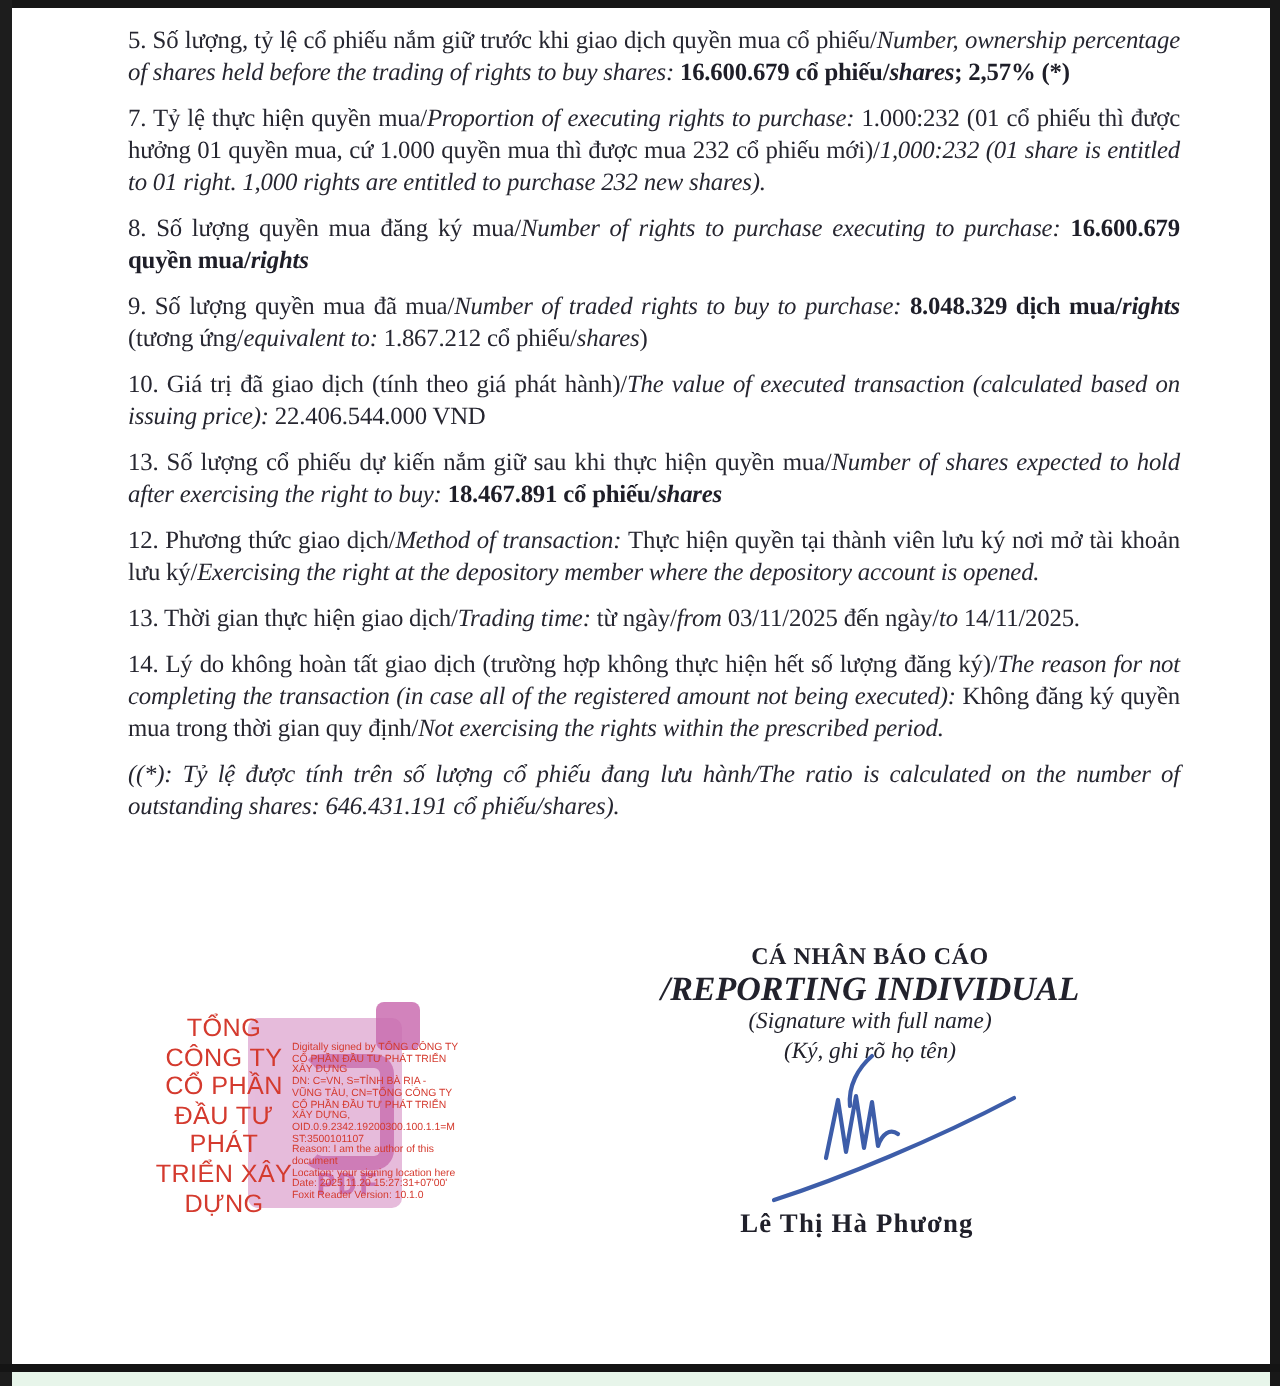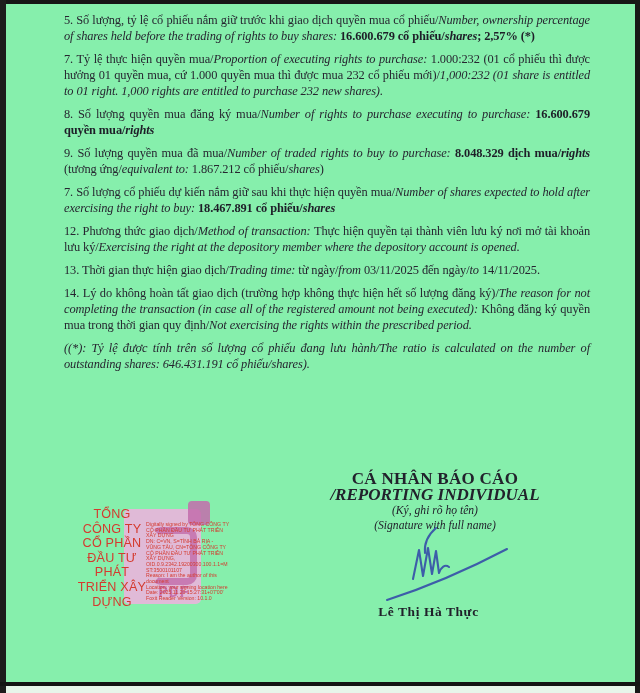--- a/index.html
+++ b/index.html
@@ -3,21 +3,21 @@
 <meta charset="utf-8">
 <style>
   html,body { margin:0; padding:0; }
   body {
     width:640px; height:693px; overflow:hidden; position:relative;
     background:#1b1b1b;
     font-family:"Liberation Serif", serif;
   }
   .page {
     position:absolute; left:6px; top:4px; width:629px; height:678px;
-    background:#86efac;
+    background:#ffffff;
   }
   .border-top    { position:absolute; left:0; top:0; width:640px; height:4px; background:#161616; }
   .border-left   { position:absolute; left:0; top:0; width:6px; height:693px; background:#1d1d1d; }
   .border-right  { position:absolute; right:0; top:0; width:5px; height:693px; background:#181818; }
   .border-bottom { position:absolute; left:0; top:682px; width:640px; height:4px; background:#141414; }
   .bottom-strip  { position:absolute; left:6px; top:686px; width:629px; height:7px; background:#e7f5ea; }
 
   
   .content {
     position:absolute; left:58px; top:8px; width:526px;
@@ -28,21 +28,21 @@
   .content p.fn { margin-top:4px; }
   .i  { font-style:italic; }
   .b  { font-weight:bold; color:#1e1e28; }
   .bi { font-weight:bold; font-style:italic; color:#1e1e28; }
 
   
   .sig-block {
     position:absolute; left:299px; top:466px; width:260px;
     text-align:center; color:#22222c;
   }
-  .sig-title-vi { font-weight:bold; font-size:17px; line-height:17px; letter-spacing:0.3px; }
+  .sig-title-vi { font-weight:bold; font-size:12px; line-height:17px; letter-spacing:0.3px; }
   .sig-title-en { font-weight:bold; font-style:italic; font-size:17px; line-height:16px;text-align:center; }
   .sig-note { font-style:italic; font-size:11.6px; line-height:15px; }
 
   .sig-ink { position:absolute; left:363px; top:517px; width:152px; height:86px; }
   .sig-ink path { fill:none; stroke-width:2.1; stroke-linecap:round; stroke-linejoin:round; }
 
   .signer-name {
     position:absolute; left:330px; top:600px; width:185px;
     text-align:center; font-weight:bold; font-size:13.4px;
     letter-spacing:0.6px; color:#20202a;
@@ -84,41 +84,42 @@
 </head>
 <body>
 
 <div class="page">
 
   <div class="content" id="items">
       <p><span>5. Số lượng, tỷ lệ cổ phiếu nắm giữ trước khi giao dịch quyền mua cổ phiếu/</span><span class="i">Number, ownership percentage of shares held before the trading of rights to buy shares: </span><span class="b">16.600.679 cổ phiếu/</span><span class="bi">shares</span><span class="b">; 2,57% (*)</span></p>
       <p><span>7. Tỷ lệ thực hiện quyền mua/</span><span class="i">Proportion of executing rights to purchase: </span><span>1.000:232 (01 cổ phiếu thì được hưởng 01 quyền mua, cứ 1.000 quyền mua thì được mua 232 cổ phiếu mới)/</span><span class="i">1,000:232 (01 share is entitled to 01 right. 1,000 rights are entitled to purchase 232 new shares).</span></p>
       <p><span>8. Số lượng quyền mua đăng ký mua/</span><span class="i">Number of rights to purchase executing to purchase: </span><span class="b">16.600.679 quyền mua/</span><span class="bi">rights</span></p>
       <p><span>9. Số lượng quyền mua đã mua/</span><span class="i">Number of traded rights to buy to purchase: </span><span class="b">8.048.329 dịch mua/</span><span class="bi">rights</span><span> (tương ứng/</span><span class="i">equivalent to: </span><span>1.867.212 cổ phiếu/</span><span class="i">shares</span><span>)</span></p>
-      <p><span>7. Số lượng cổ phiếu dự kiến nắm giữ sau khi thực hiện quyền mua/</span><span class="i">Number of shares expected to hold after exercising the right to buy: </span><span class="b">18.467.891 cổ phiếu/</span><span class="bi">shares</span></p>
+      <p><span>10. Giá trị đã giao dịch (tính theo giá phát hành)/</span><span class="i">The value of executed transaction (calculated based on issuing price): </span><span>22.406.544.000 VND</span></p>
+      <p><span>13. Số lượng cổ phiếu dự kiến nắm giữ sau khi thực hiện quyền mua/</span><span class="i">Number of shares expected to hold after exercising the right to buy: </span><span class="b">18.467.891 cổ phiếu/</span><span class="bi">shares</span></p>
       <p><span>12. Phương thức giao dịch/</span><span class="i">Method of transaction: </span><span>Thực hiện quyền tại thành viên lưu ký nơi mở tài khoản lưu ký/</span><span class="i">Exercising the right at the depository member where the depository account is opened.</span></p>
       <p><span>13. Thời gian thực hiện giao dịch/</span><span class="i">Trading time: </span><span>từ ngày/</span><span class="i">from </span><span>03/11/2025 đến ngày/</span><span class="i">to </span><span>14/11/2025.</span></p>
       <p><span>14. Lý do không hoàn tất giao dịch (trường hợp không thực hiện hết số lượng đăng ký)/</span><span class="i">The reason for not completing the transaction (in case all of the registered amount not being executed): </span><span>Không đăng ký quyền mua trong thời gian quy định/</span><span class="i">Not exercising the rights within the prescribed period.</span></p>
       <p class="fn"><span class="i">((*): Tỷ lệ được tính trên số lượng cổ phiếu đang lưu hành/The ratio is calculated on the number of outstanding shares: 646.431.191 cổ phiếu/shares).</span></p>
     </div>
 
   <div class="sig-block">
     <div class="sig-title-vi">CÁ NHÂN BÁO CÁO</div>
     <div class="sig-title-en">/REPORTING INDIVIDUAL</div>
+    <div class="sig-note">(Signature with full name)</div>
     <div class="sig-note">(Ký, ghi rõ họ tên)</div>
-    <div class="sig-note">(Signature with full name)</div>
   </div>
 
   <svg class="sig-ink" viewBox="0 0 152 86" xmlns="http://www.w3.org/2000/svg">
     <path d="M18,79 C52,68 98,49 138,28" stroke="#3d5da9"></path>
     <path d="M67,7 C60,13 55,22 56,32" stroke="#3d5da9"></path>
     <path d="M44,58 L50,29 L54,55 L59,27 L63,53 L67,30 L70,52 C72,46 76,43 80,46" stroke="#3d5da9"></path>
   </svg>
 
-  <div class="signer-name">Lê Thị Hà Thực</div>
+  <div class="signer-name">Lê Thị Hà Phương</div>
 
   <div class="stamp" style="--stamp-text: #d43a2e; --stamp-pink: #e5b8da; --stamp-pink-deep: #c765ab;">
     <div class="stamp-square">
       <div class="stamp-notch"></div>
       <div class="stamp-glyph"></div>
       <div class="stamp-pdf">PDF</div>
     </div>
     <div class="stamp-company" id="stamp-company">
         <div>TỔNG</div>
         <div>CÔNG TY</div>

